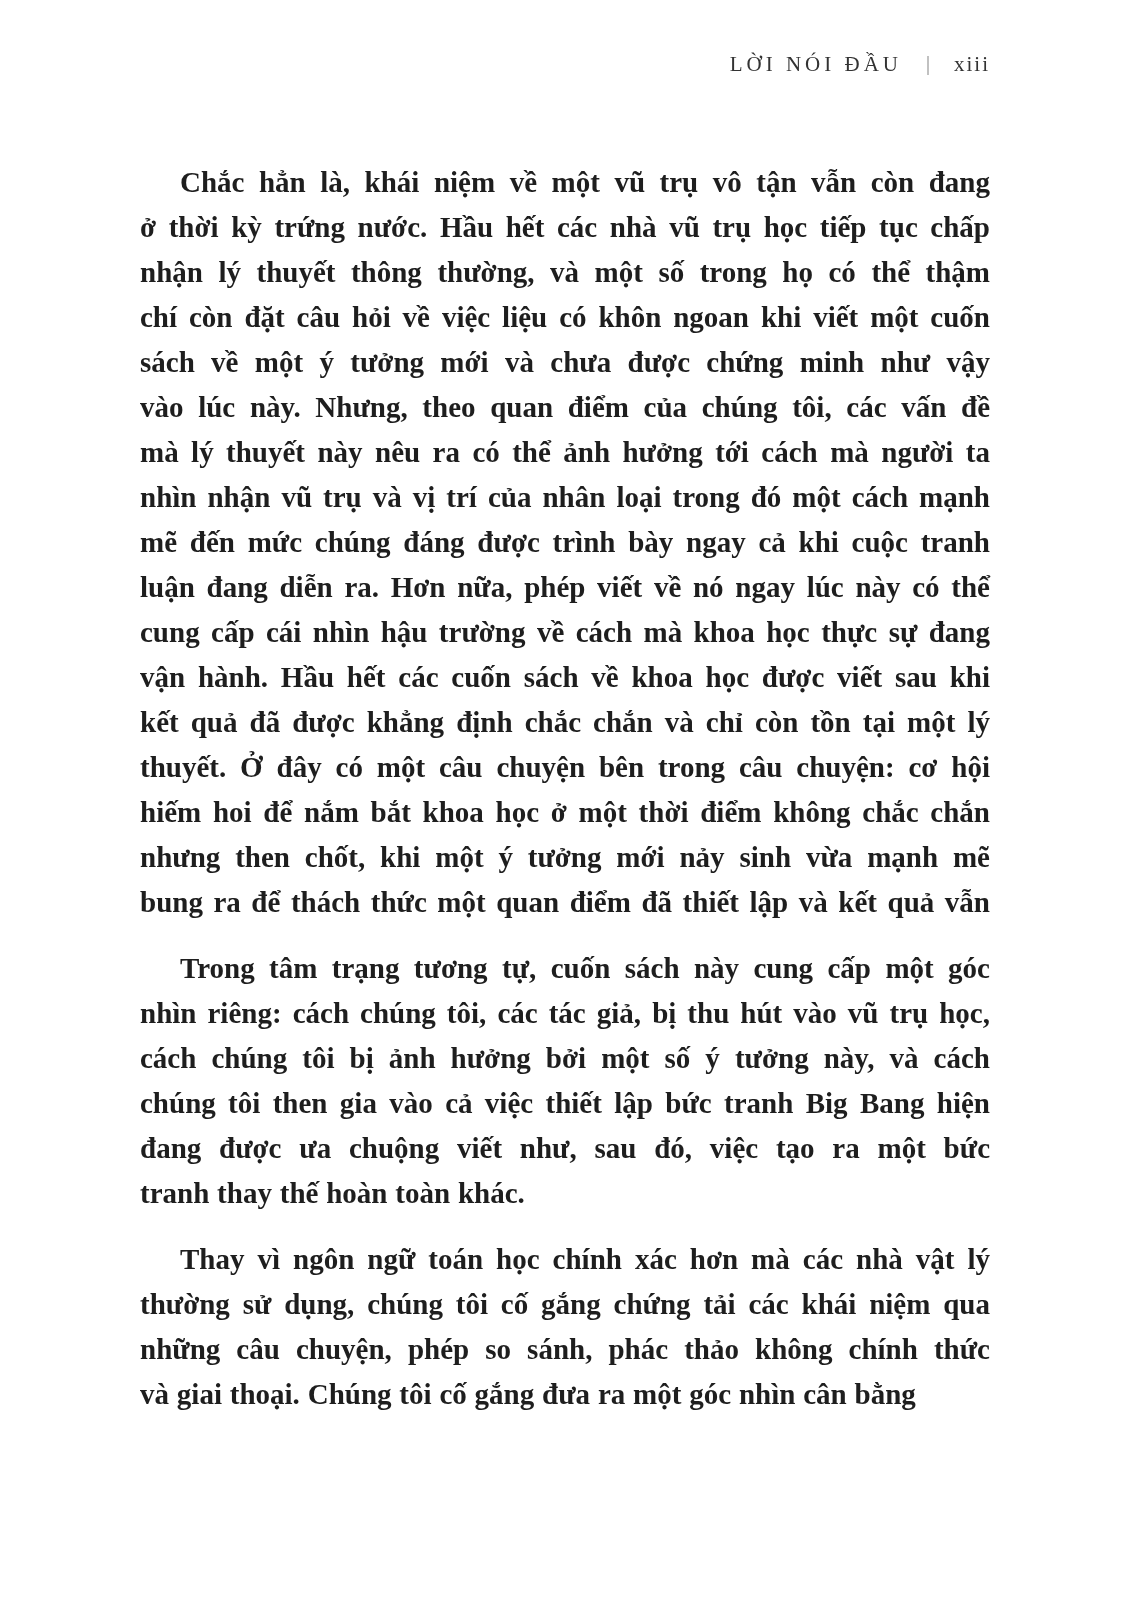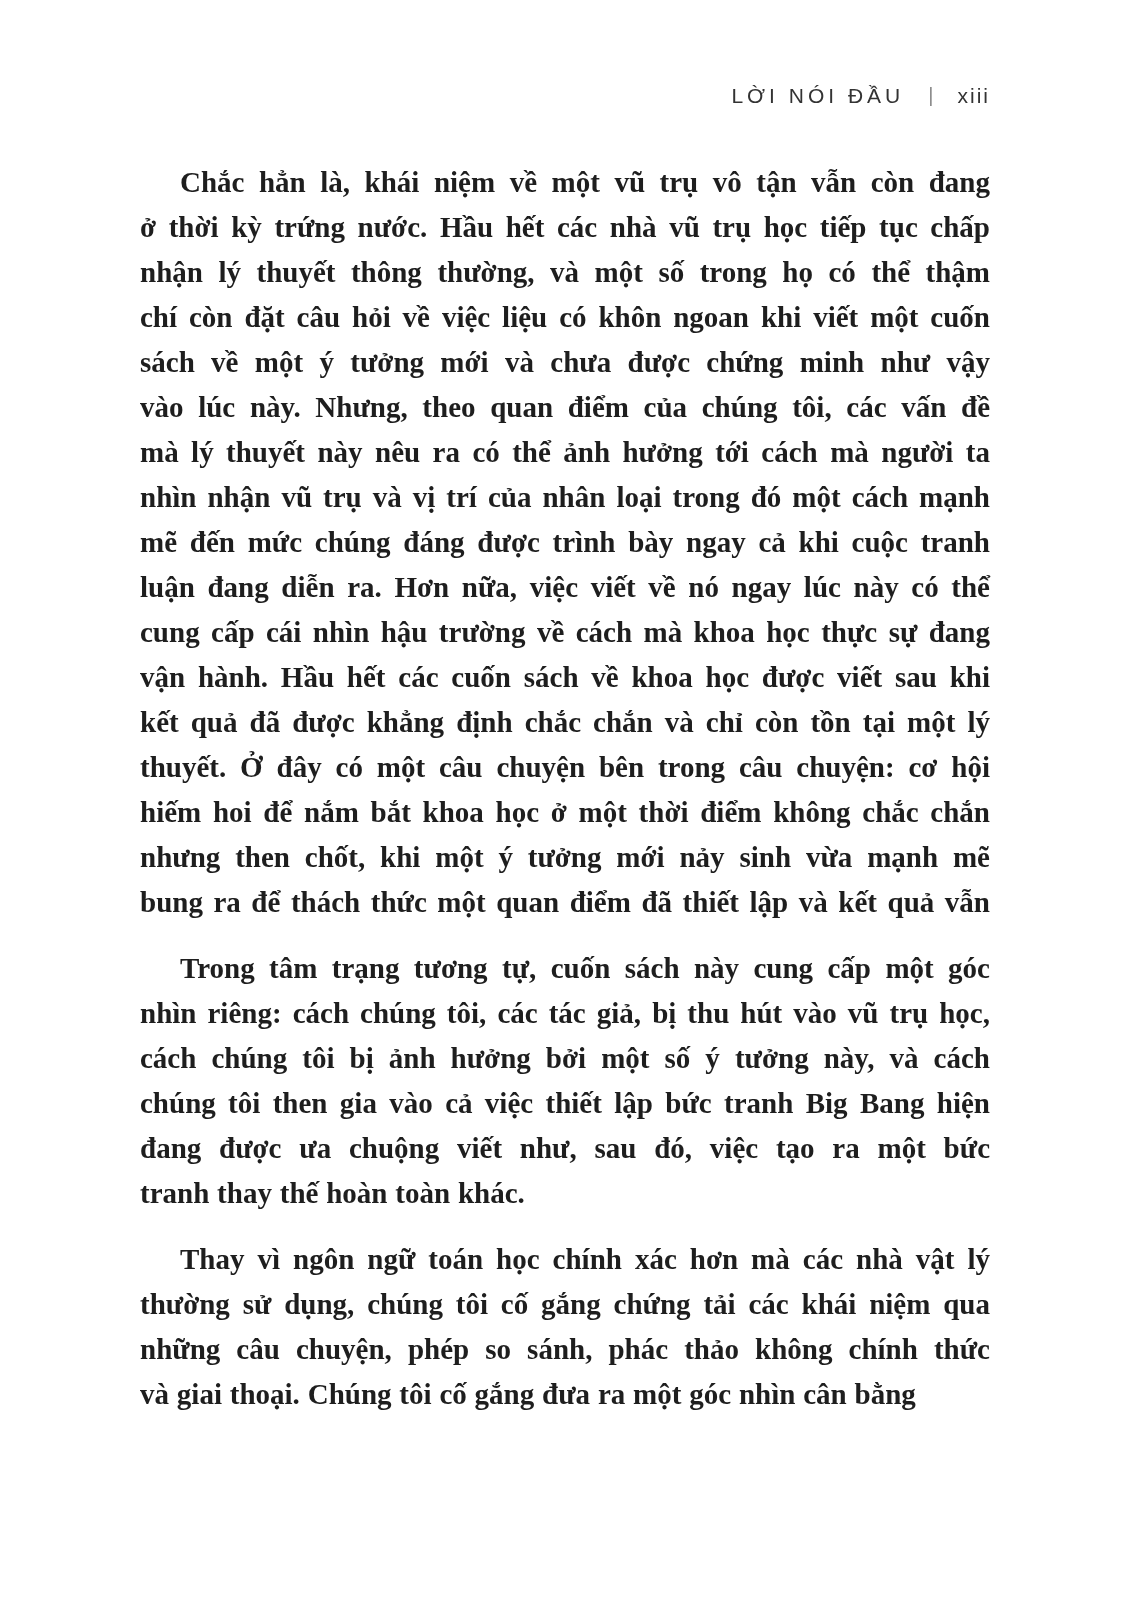--- a/index.html
+++ b/index.html
@@ -10,25 +10,25 @@
   .page {
     position: relative;
     width: 1126px;
     height: 1599px;
     background: #ffffff;
     overflow: hidden;
     font-family: "Liberation Serif", "DejaVu Serif", serif;
   }
   .page-header {
     position: absolute;
-    top: 84px;
+    top: 52px;
     right: 136px;
     display: flex;
     align-items: flex-start;
-    font-family: Liberation Sans, sans-serif;
+    font-family: Liberation Serif, serif;
     font-size: 21px;
     color: #333333;
   }
   .chapter-title {
     letter-spacing: 4px;
     font-weight: 400;
   }
   .header-separator {
     color: #8a8a8a;
     font-weight: 300;
@@ -78,21 +78,21 @@
       <div class="paragraph">
         <div class="line first">Chắc hẳn là, khái niệm về một vũ trụ vô tận vẫn còn đang</div>
         <div class="line">ở thời kỳ trứng nước. Hầu hết các nhà vũ trụ học tiếp tục chấp</div>
         <div class="line">nhận lý thuyết thông thường, và một số trong họ có thể thậm</div>
         <div class="line">chí còn đặt câu hỏi về việc liệu có khôn ngoan khi viết một cuốn</div>
         <div class="line">sách về một ý tưởng mới và chưa được chứng minh như vậy</div>
         <div class="line">vào lúc này. Nhưng, theo quan điểm của chúng tôi, các vấn đề</div>
         <div class="line">mà lý thuyết này nêu ra có thể ảnh hưởng tới cách mà người ta</div>
         <div class="line">nhìn nhận vũ trụ và vị trí của nhân loại trong đó một cách mạnh</div>
         <div class="line">mẽ đến mức chúng đáng được trình bày ngay cả khi cuộc tranh</div>
-        <div class="line">luận đang diễn ra. Hơn nữa, việc viết về nó ngay lúc này có thể</div>
+        <div class="line">luận đang diễn ra. Hơn nữa, phép viết về nó ngay lúc này có thể</div>
         <div class="line">cung cấp cái nhìn hậu trường về cách mà khoa học thực sự đang</div>
         <div class="line">vận hành. Hầu hết các cuốn sách về khoa học được viết sau khi</div>
         <div class="line">kết quả đã được khẳng định chắc chắn và chỉ còn tồn tại một lý</div>
         <div class="line">thuyết. Ở đây có một câu chuyện bên trong câu chuyện: cơ hội</div>
         <div class="line">hiếm hoi để nắm bắt khoa học ở một thời điểm không chắc chắn</div>
         <div class="line">nhưng then chốt, khi một ý tưởng mới nảy sinh vừa mạnh mẽ</div>
         <div class="line">bung ra để thách thức một quan điểm đã thiết lập và kết quả vẫn</div>
       </div>
       <div class="paragraph">
         <div class="line first">Trong tâm trạng tương tự, cuốn sách này cung cấp một góc</div>

